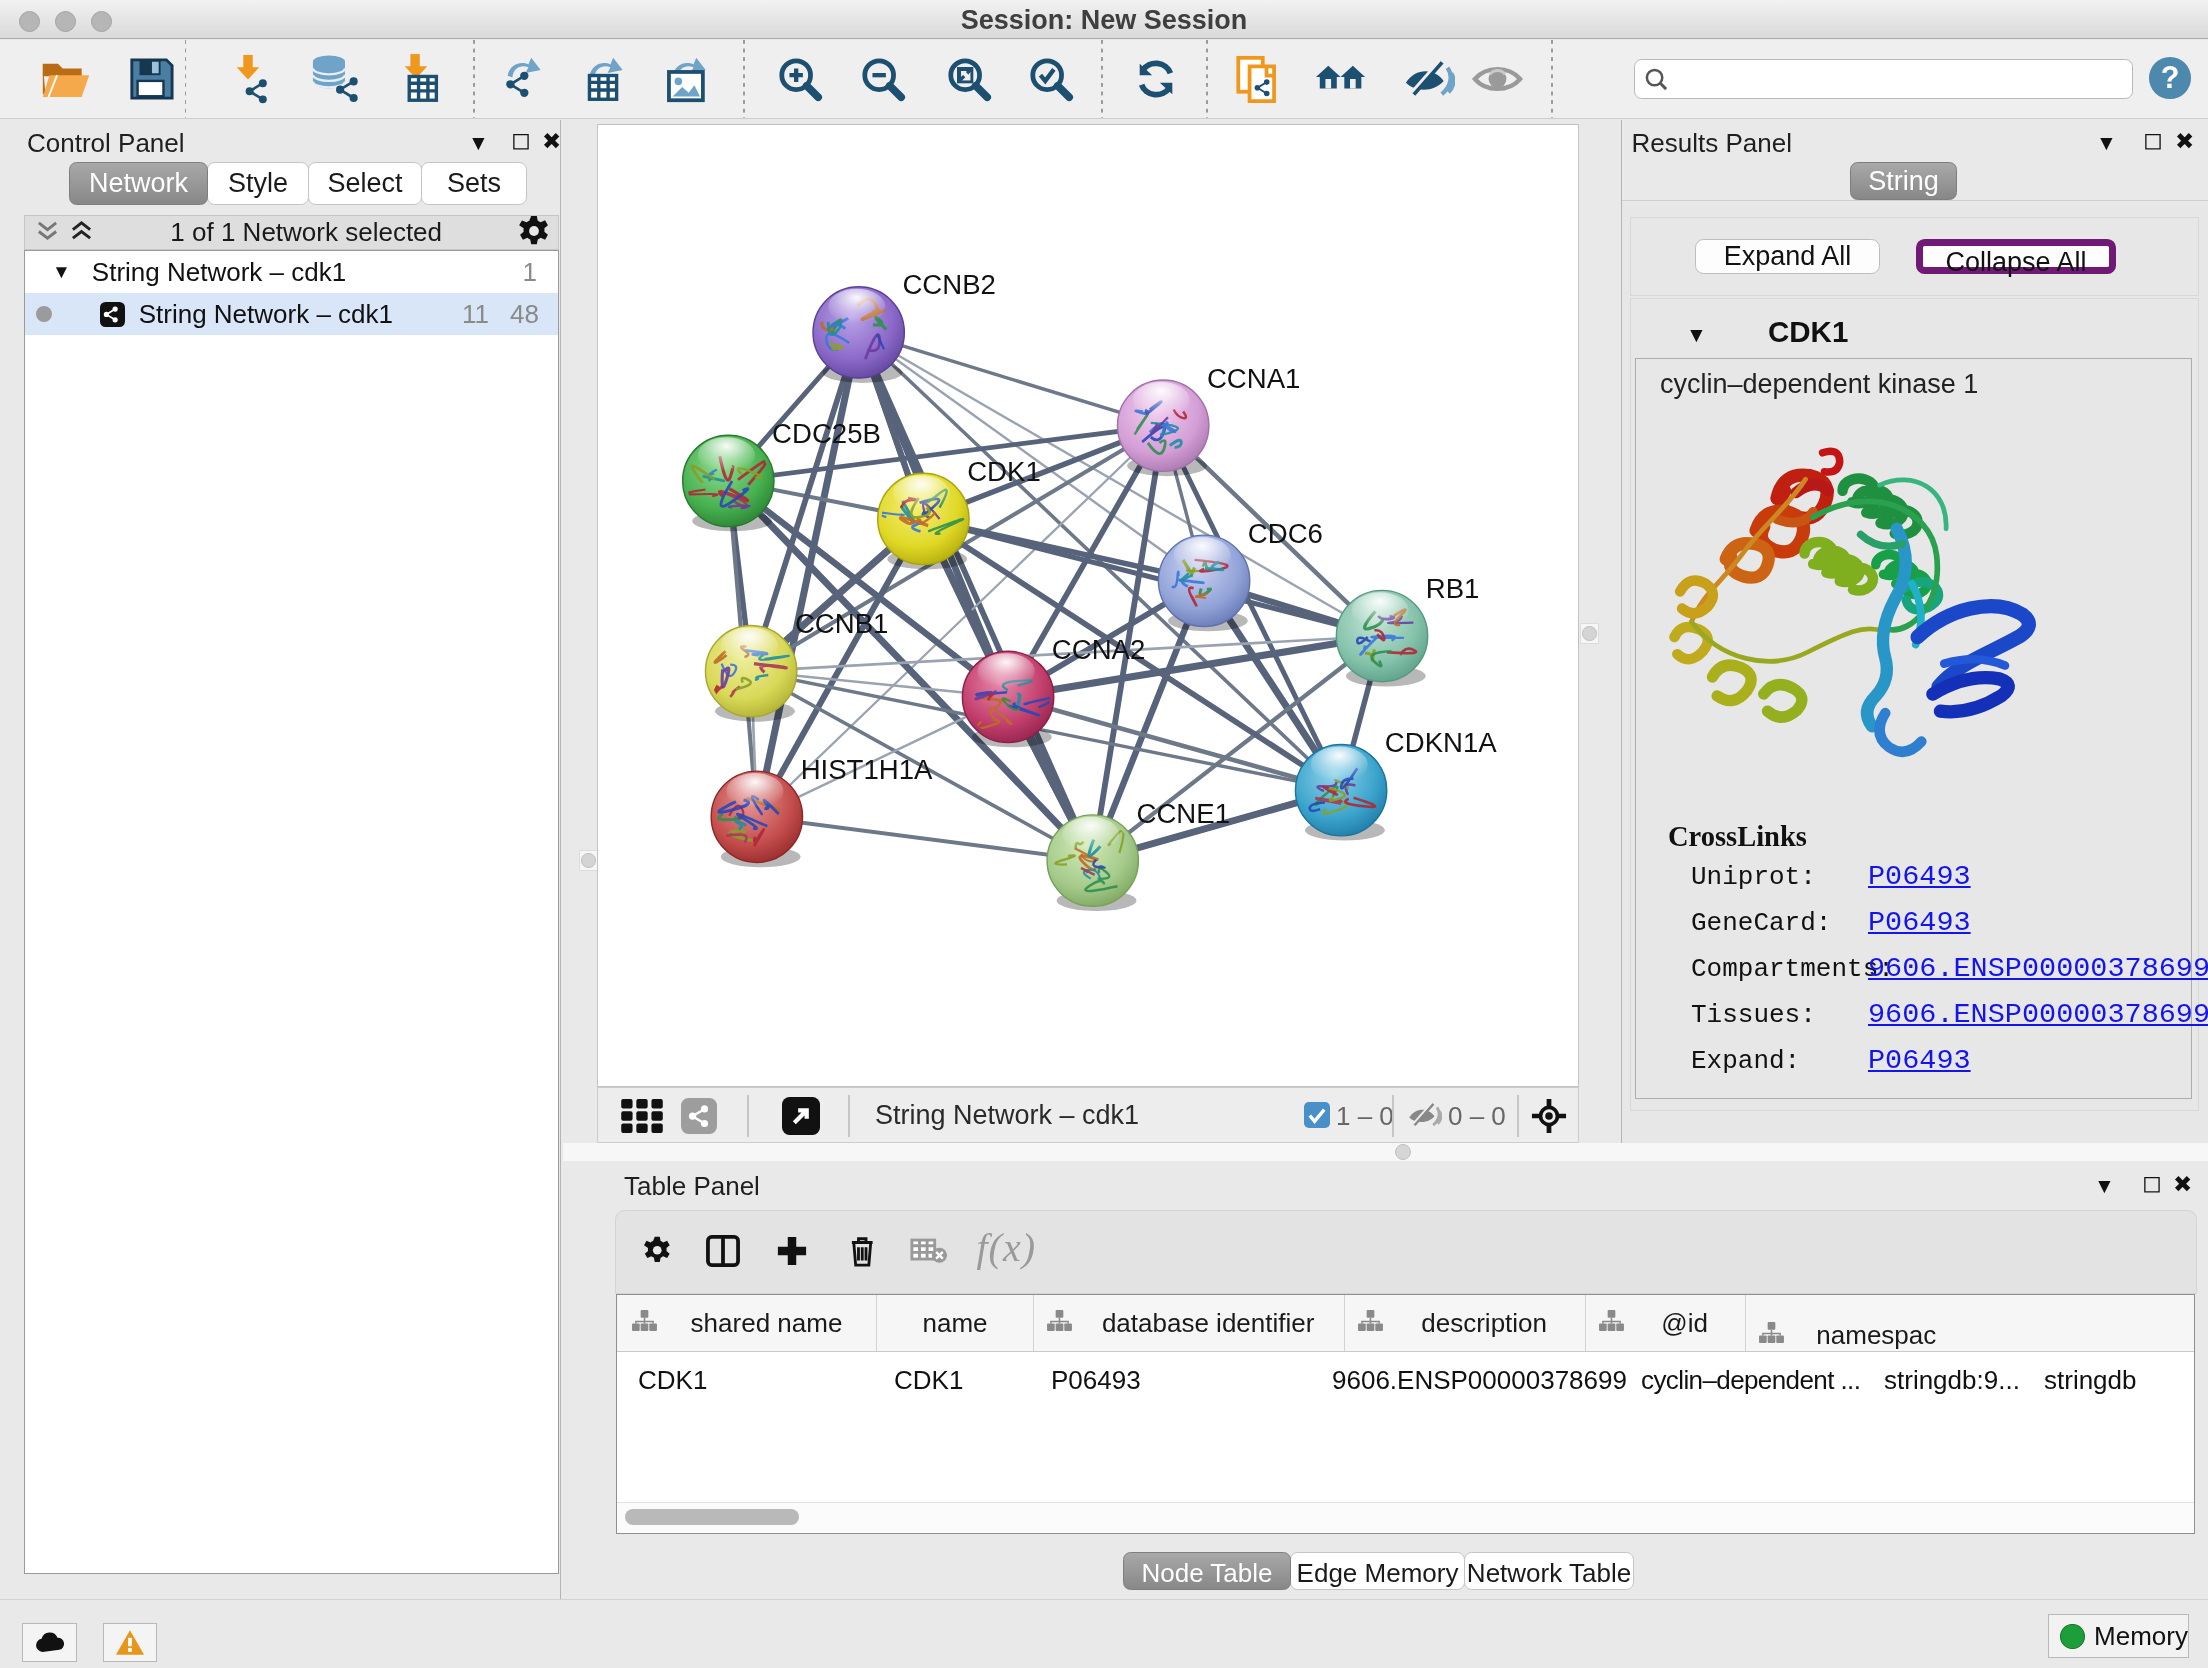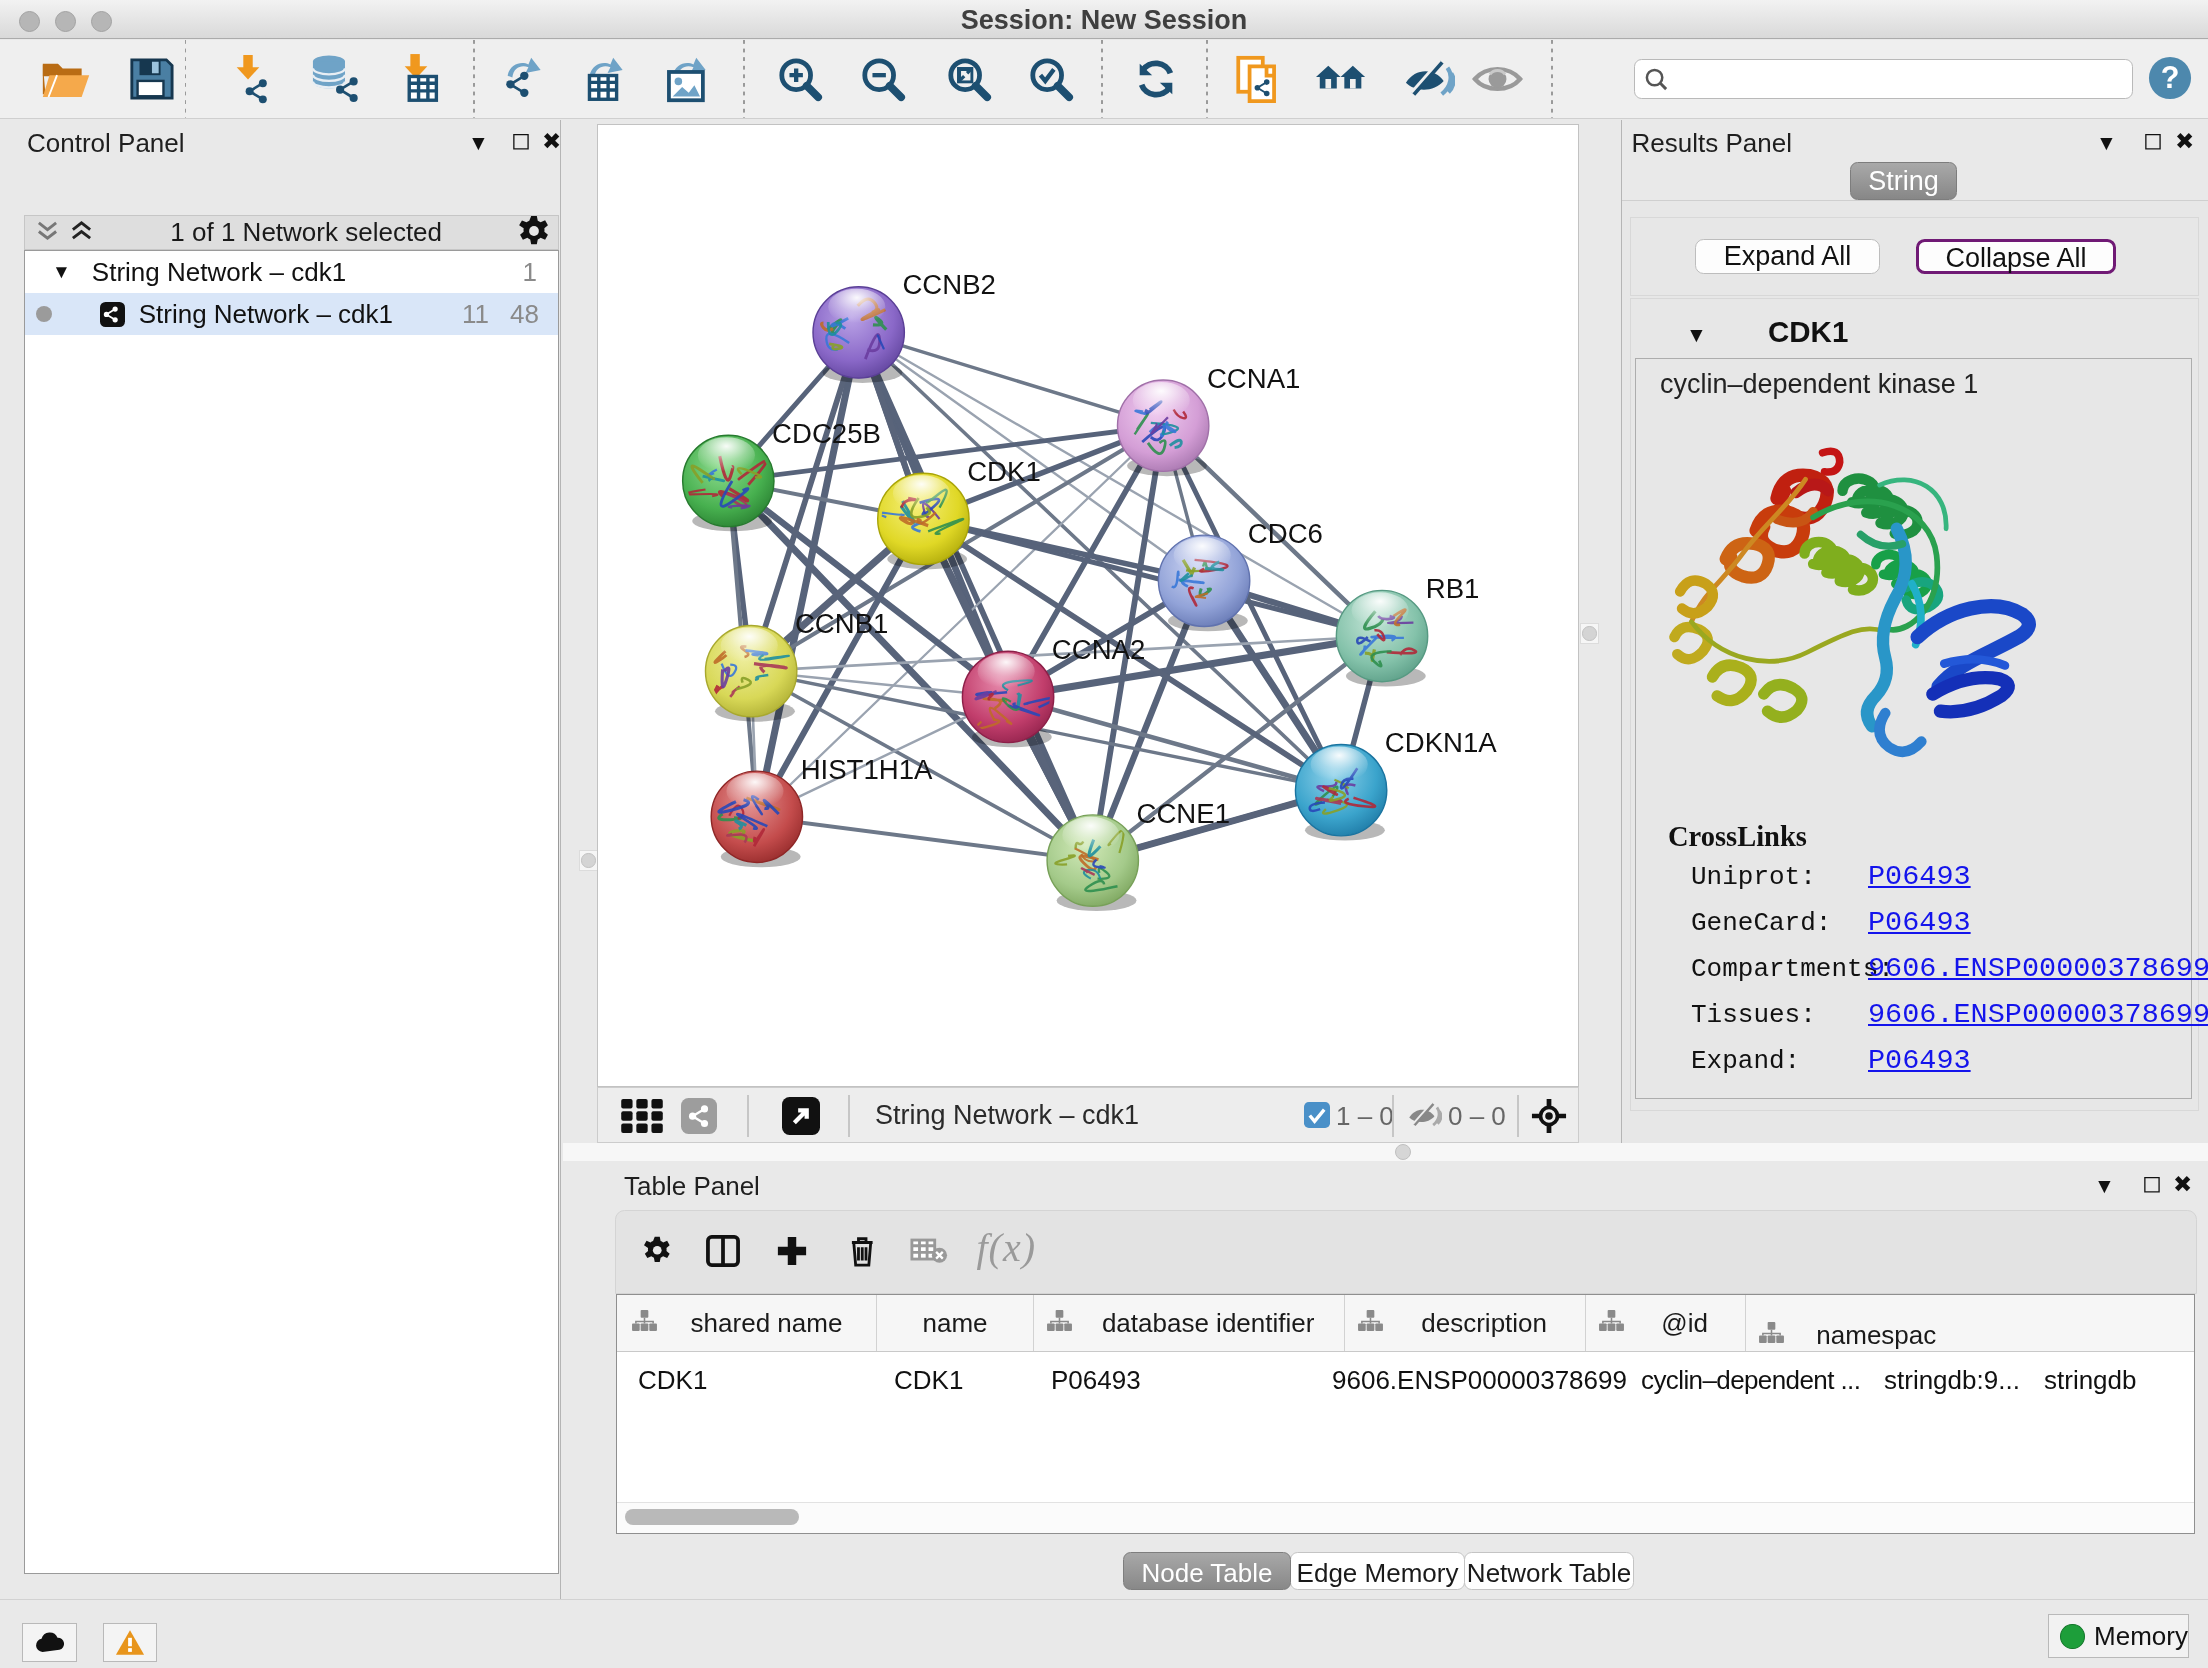--- a/index.html
+++ b/index.html
@@ -210,20 +210,23 @@
         <text x="23" y="33" font-size="32" font-weight="bold" fill="#fff" text-anchor="middle" font-family="Liberation Sans">?</text>
       </svg></div>
 </div>
 
 <div class="abs" style="left:0;top:120px;width:561px;height:1479px;background:#e9e9e9;border-right:1.9px solid #b5b5b5">
   <div class="abs" style="left:27px;top:7.6px;font-size:26px;color:#1f1f1f">Control Panel</div>
   <div class="abs" style="left:468px;top:11.4px;font-size:21px;color:#111">▼</div>
   <div class="abs" style="left:511px;top:5.7px;font-size:24px;color:#111">◻</div>
   <div class="abs" style="left:542px;top:7.6px;font-size:23px;color:#111">✖</div>
 
+  <div class="abs" style="left:70px;top:42px;width:466px;height:40px">
+    <div class="tab sel" style="width:139px">Network</div><div class="tab" style="width:102px">Style</div><div class="tab" style="width:114px">Select</div><div class="tab" style="width:106px">Sets</div>
+  </div>
 
   <div class="abs" style="left:24px;top:95px;width:535px;height:35px;background:#dedede;border:1px solid #c6c6c6;display:flex;align-items:center">
     <div style="margin-left:9.5px"><svg width="25" height="23" viewBox="0 0 26 24">
           <g fill="none" stroke="#777" stroke-width="3">
             <path d="M4 3 l9 7 9-7"></path>
             <path d="M4 12 l9 7 9-7"></path>
           </g>
         </svg></div>
       <div style="margin-left:9.5px"><svg width="25" height="23" viewBox="0 0 26 24">
           <g fill="none" stroke="#222" stroke-width="3">
@@ -673,21 +676,21 @@
   <div class="abs" style="left:474px;top:11.4px;font-size:21px;color:#111">▼</div>
   <div class="abs" style="left:521px;top:5.7px;font-size:24px;color:#111">◻</div>
   <div class="abs" style="left:553px;top:7.6px;font-size:23px;color:#111">✖</div>
 
   <div class="abs" style="left:228px;top:42px;width:107px;height:38px;background:linear-gradient(#a9a9a9,#878787);border:1px solid #7d7d7d;border-radius:7.6px;color:#fff;font-size:27px;text-align:center;line-height:36px">String</div>
 
   <div class="abs" style="left:0px;top:80px;width:588px;height:944px;background:#e7e7e7;border-top:1px solid #cfcfcf"></div>
 
   <div class="abs" style="left:7.6px;top:97px;width:569px;height:79px;border:1.9px groove #d8d8d8"></div>
   <div class="abs" style="left:73px;top:119px;width:185px;height:35px;background:#fdfdfd;border:1px solid #bdbdbd;border-radius:8.6px;text-align:center;font-size:27px;line-height:33px;color:#111">Expand All</div>
-  <div class="abs" style="left:294px;top:119px;width:200px;height:35px;background:#fdfdfd;border:3px solid #701a75;border-radius:8.6px;text-align:center;font-size:27px;line-height:33px;color:#111">Collapse All</div>
+  <div class="abs" style="left:294px;top:119px;width:200px;height:35px;background:#fdfdfd;border:7px solid #701a75;border-radius:8.6px;text-align:center;font-size:27px;line-height:33px;color:#111">Collapse All</div>
 
   <div class="abs" style="left:7.6px;top:178px;width:569px;height:813px;border:1.9px groove #d8d8d8"></div>
   <div class="abs" style="left:64px;top:203px;font-size:21px;color:#111">▼</div>
   <div class="abs" style="left:146px;top:195px;font-size:29.5px;font-weight:bold;color:#111">CDK1</div>
   <div class="abs" style="left:13.3px;top:238px;width:557px;height:741px;border:1px solid #adadad"></div>
   <div class="abs" style="left:38px;top:249px;font-size:27px;color:#222">cyclin–dependent kinase 1</div>
 
   <div class="abs" style="left:46px;top:701px;font-size:28.5px;font-weight:bold;color:#111;font-family:'Liberation Serif',serif">CrossLinks</div>
   <div class="abs" style="left:69px;top:734px;width:498px;font-size:28.5px;color:#111;font-family:Liberation Mono, monospace;line-height:46px">
     <div style="display:flex">

